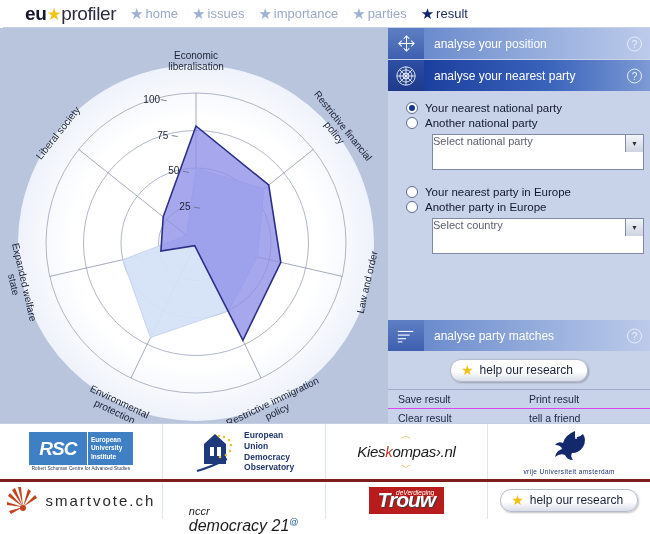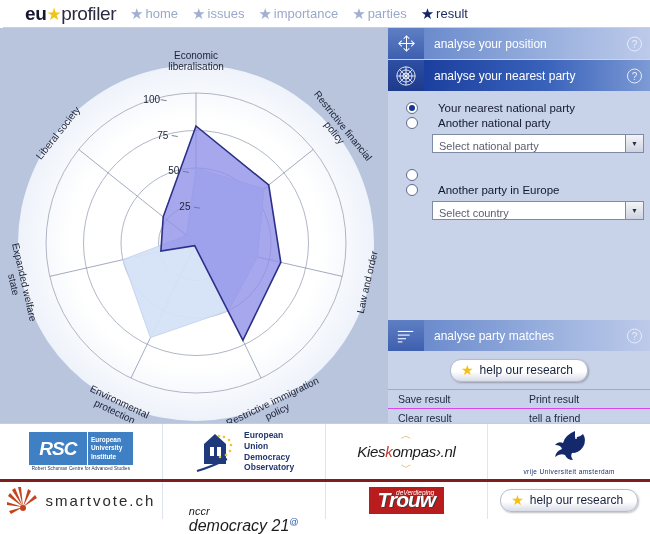--- a/index.html
+++ b/index.html
@@ -79,37 +79,37 @@
   .helpq {
     position: absolute; right: 8px; top: 50%; transform: translateY(-50%);
     width: 15px; height: 15px; border-radius: 50%;
     border: 1px solid #e6ecf8; color: #e9eef9;
     font-size: 10px; line-height: 13px; text-align: center;
     cursor: pointer;
   }
 
   .optbody { padding: 10px 12px 4px 18px; }
   .optrow {
-    display: flex; align-items: center; gap: 20px;
+    display: flex; align-items: center; gap: 7px;
     font-size: 11.5px; color: #12182c; margin-bottom: 3px;
   }
   .radio {
     width: 12px; height: 12px; border-radius: 50%;
     border: 1px solid #5d6b8c; background: #ffffff;
     position: relative; flex: 0 0 12px;
   }
   .radio.on::after {
     content: ""; position: absolute; left: 2px; top: 2px;
     width: 6px; height: 6px; border-radius: 50%; background: #17348f;
   }
   .selectbox {
-    margin: 5px 0 0 26px; width: 212px; height: 19px;
+    margin: 5px 0 0 26px; width: 212px; height: 36px;
     border: 1px solid #7f8ba6; background: #ffffff;
-    display: flex; align-items: flex-end;
-    font-size: 11px; color: #5b5f6e; padding-left: 6px;
+    display: flex; align-items: flex-start;
+    font-size: 11px; color: #5b5f6e; padding-left: 0;
     position: relative;
   }
   .selarrow {
     position: absolute; right: 0; top: 0; width: 18px; height: 17px;
     background: linear-gradient(to bottom, #f4f5f8, #ced3e0);
     border-left: 1px solid #7f8ba6;
     display: flex; align-items: center; justify-content: center;
     font-size: 7px; color: #2c3142;
   }
   .blockgap { height: 16px; }
@@ -355,20 +355,21 @@
       </div>
       <div class="selectbox">
         <span>Select national party</span>
         <span class="selarrow">▼</span>
       </div>
 
       <div class="blockgap"></div>
 
       <div class="optrow">
         <span class="radio"></span>
+        <span>Your nearest party in Europe</span>
       </div>
       <div class="optrow">
         <span class="radio"></span>
         <span>Another party in Europe</span>
       </div>
       <div class="selectbox">
         <span>Select country</span>
         <span class="selarrow">▼</span>
       </div>
     </div>

